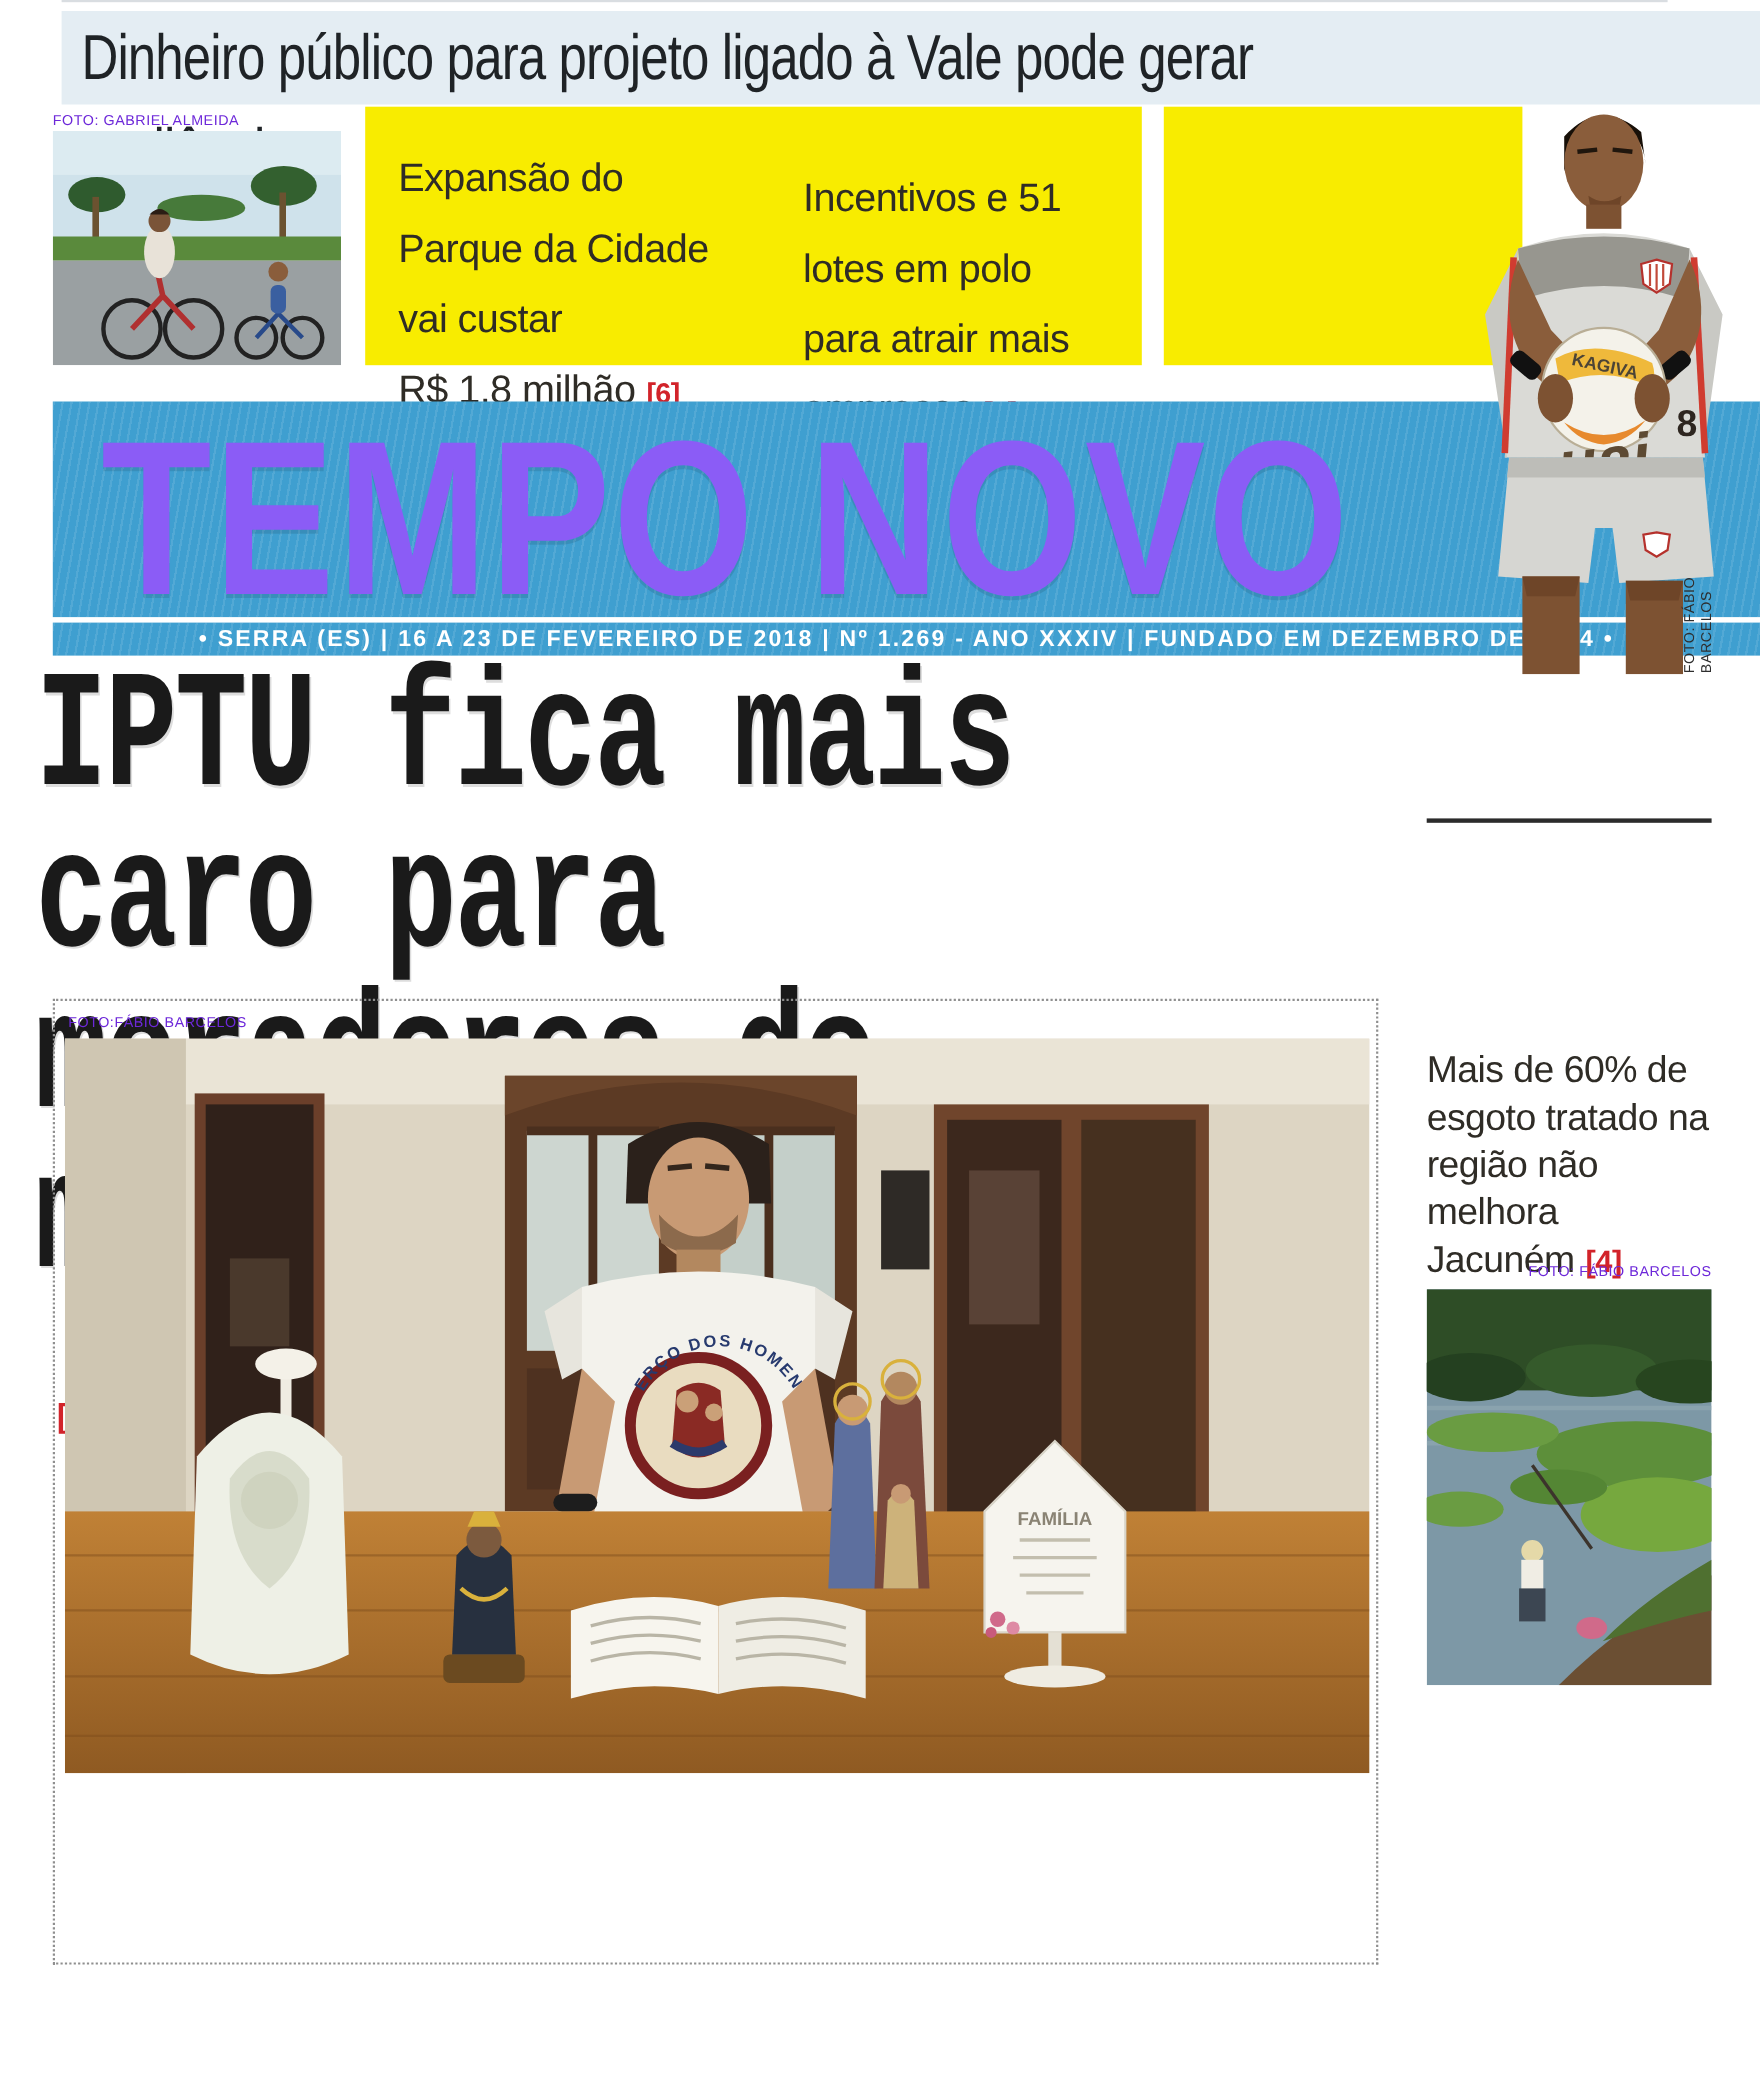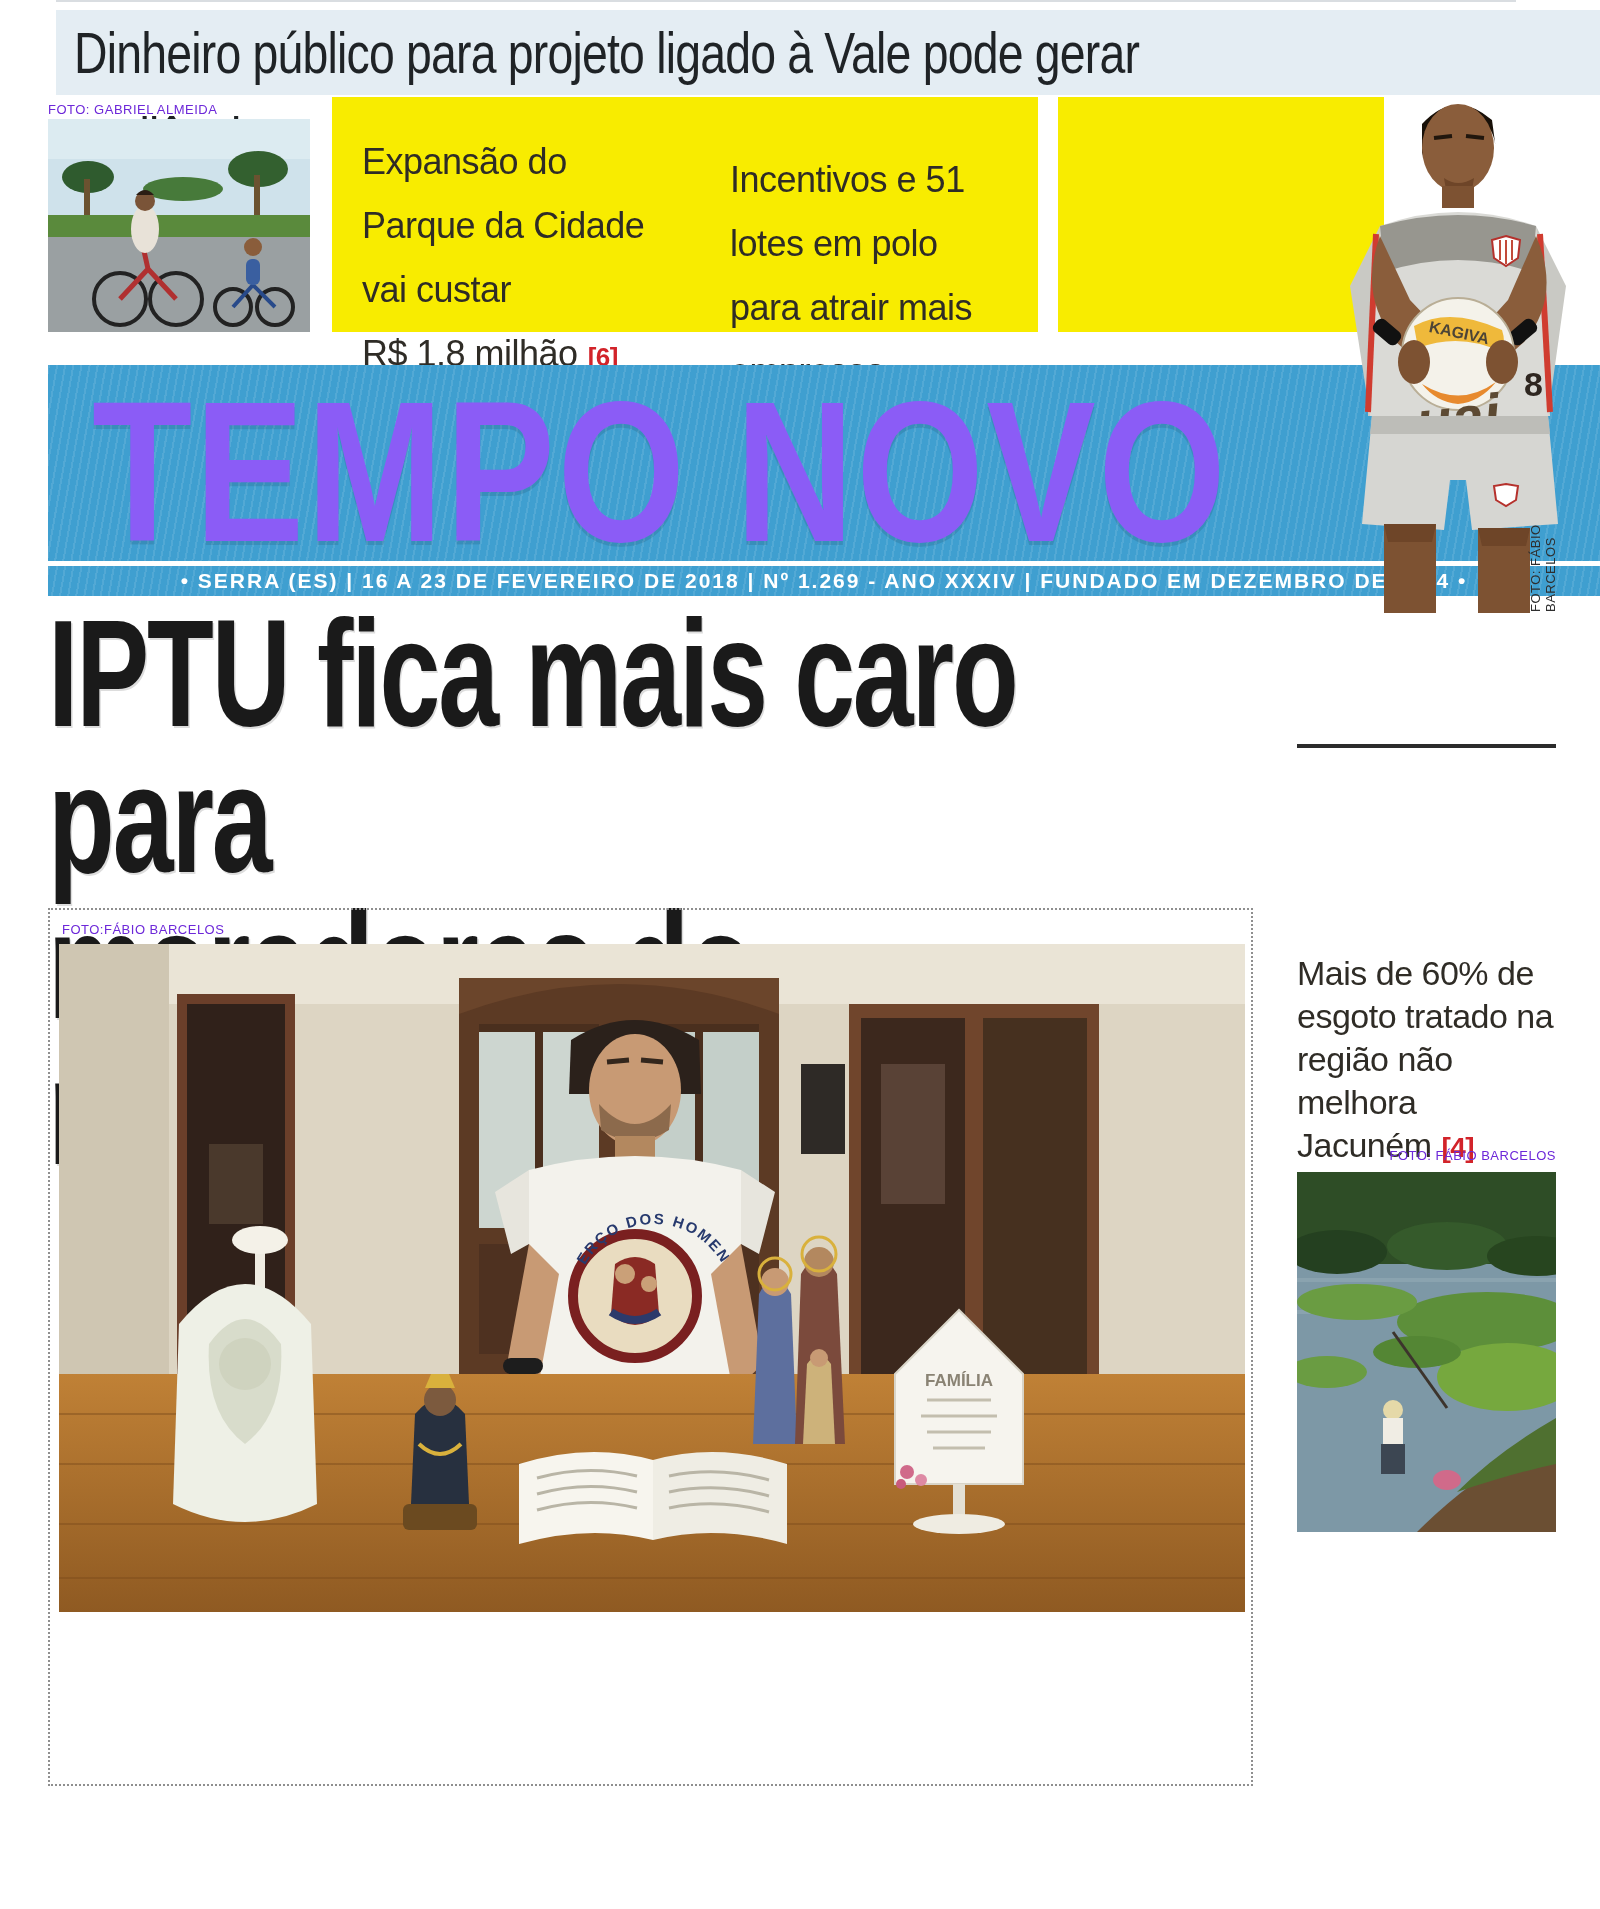--- a/index.html
+++ b/index.html
@@ -161,21 +161,21 @@
       <path d="M62 330 L238 330 L240 348 L60 348 Z" fill="#bdbdb8"></path>
       <path d="M196 398 l12 2 l-2 14 l-10 6 l-10 -6 l-2 -14 Z" fill="#fff" stroke="#b5312c" stroke-width="2"></path>
 
       <rect x="74" y="438" width="52" height="89" fill="#7d5232"></rect>
       <rect x="168" y="442" width="52" height="85" fill="#7d5232"></rect>
       <path d="M74 438 h52 l-4 18 h-44 Z M168 442 h52 l-4 18 h-44 Z" fill="#6e4528"></path>
     </svg>
   </div>
   <div class="abs vcredit" style="left:1528px; top:462px; height:150px;">FOTO: FÁBIO BARCELOS</div>
 
-  <div class="abs lead" style="left:48px; top:600px; width:1552px;">
+  <div class="abs lead" style="left:32px; top:600px; width:1552px;font-family:Liberation Mono, monospace;">
     <div><span class="sq sq72">IPTU fica mais caro para</span></div>
     <div><span class="sq sq72">moradores do município</span><span class="ref">[5]</span></div>
   </div>
 
   <div class="abs dotted" style="left:48px; top:908px; width:1205px; height:878px; box-sizing:border-box;">
     <div class="abs photocredit" style="left:12px; top:12px;">FOTO:FÁBIO BARCELOS</div>
 
     <div class="abs" style="left:9px; top:34px; width:1186px; height:668px;">
       <svg width="1186" height="668" viewBox="0 0 1186 668">
         <defs>

